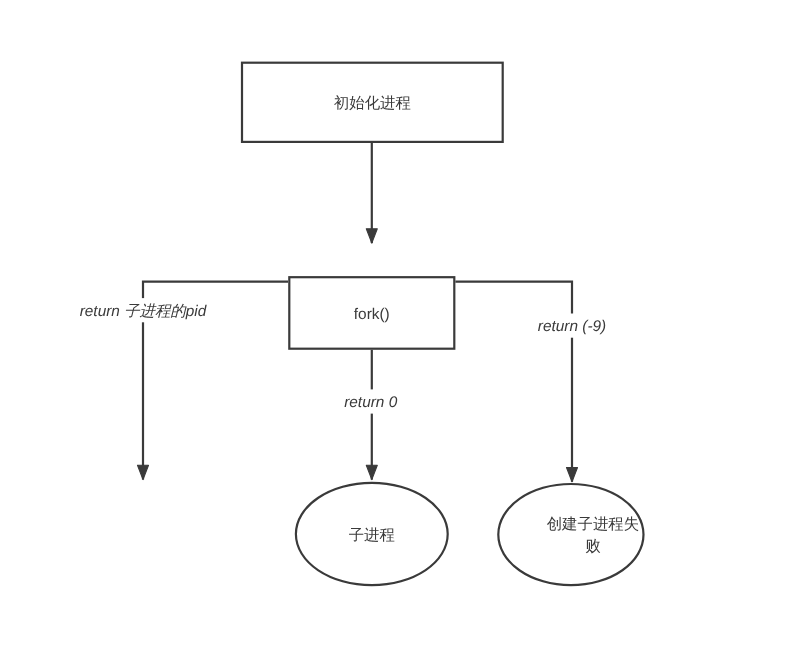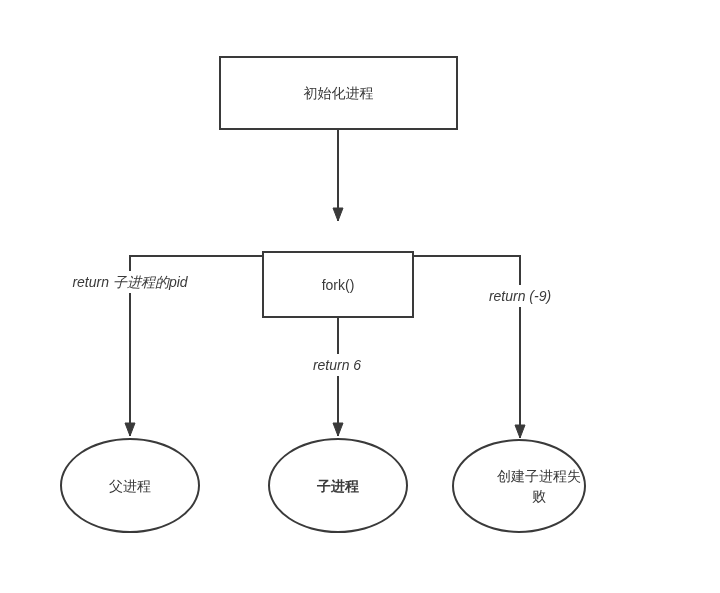--- a/index.html
+++ b/index.html
@@ -44,21 +44,21 @@
     font-size: 14px;
     line-height: 20px;
     text-align: center;
   }
   .node.ellipse {
     border-radius: 50%;
   }
   .node-init   { left: 219px; top: 56px;  width: 239px; height: 74px; }
   .node-fork   { left: 262px; top: 223px; width: 152px; height: 67px; margin-top: 28px; }
   .node-parent { left: 60px;  top: 438px; width: 140px; height: 95px; }
-  .node-child  { left: 268px; top: 438px; width: 140px; height: 95px; font-weight: bold; }
+  .node-child  { left: 268px; top: 438px; width: 140px; height: 95px; }
   .node-fail   { left: 452px; top: 439px; width: 134px; height: 94px; justify-content: flex-end; }
   .node-fail .node-label { width: 90px; }
   .edge-label {
     position: absolute;
     background: var(--background);
     font-size: 14px;
     line-height: 22px;
     text-align: center;
     white-space: nowrap;
     font-style: italic;
@@ -85,31 +85,28 @@
   </svg>
 
   <div class="node node-init">
     <span class="node-label">初始化进程</span>
   </div>
 
   <div class="node node-fork">
     <span class="node-label">fork()</span>
   </div>
 
-  <div class="node ellipse node-parent">
-    <span class="node-label">父进程</span>
-  </div>
 
   <div class="node ellipse node-child">
     <span class="node-label">子进程</span>
   </div>
 
   <div class="node ellipse node-fail">
     <span class="node-label">创建子进程失败</span>
   </div>
 
   <div class="edge-label edge-label-parent">return 子进程的pid</div>
 
-  <div class="edge-label edge-label-child">return 6</div>
+  <div class="edge-label edge-label-child">return 0</div>
 
   <div class="edge-label edge-label-fail">return (-9)</div>
 
 </div>
 
 </body></html>

